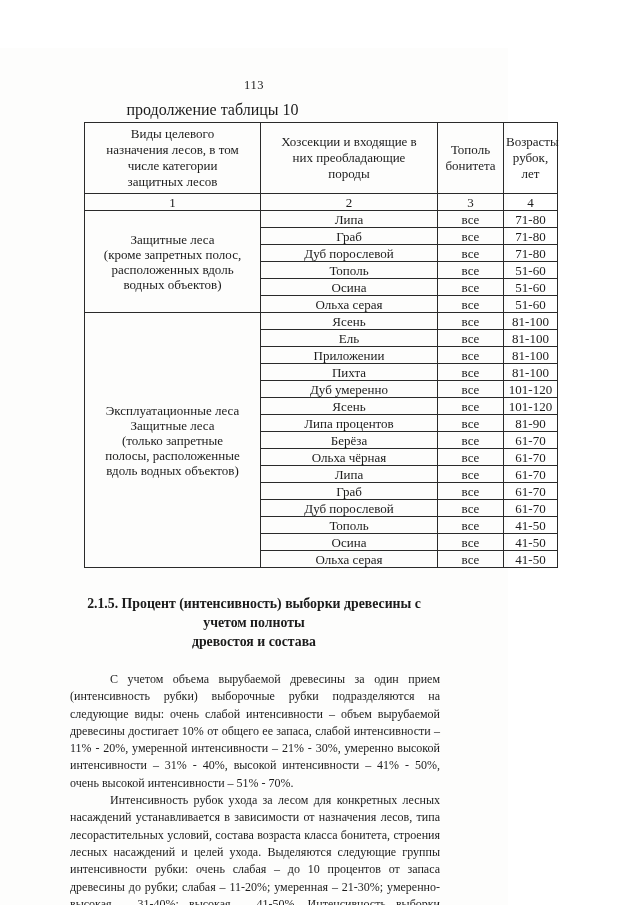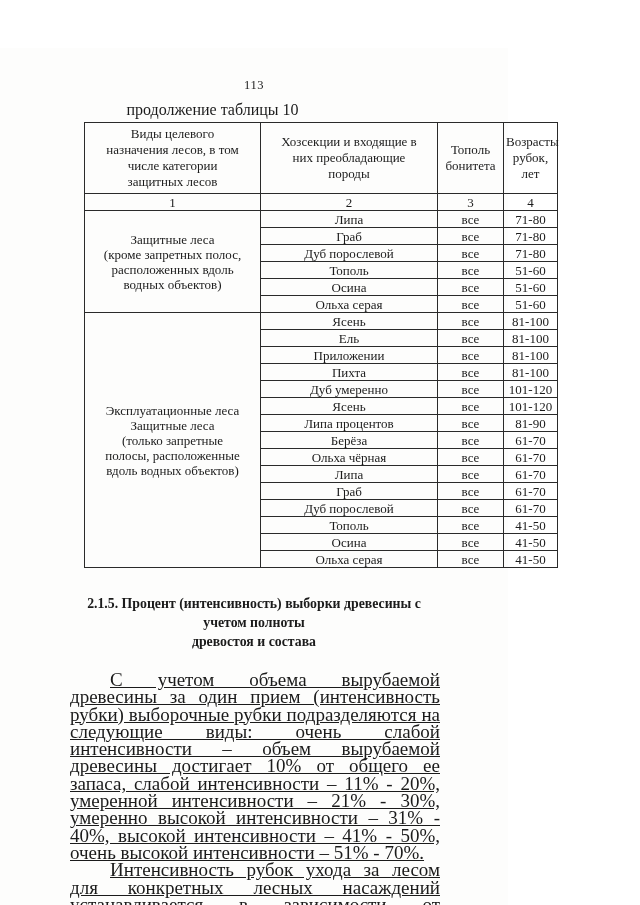--- a/index.html
+++ b/index.html
@@ -66,23 +66,22 @@
     font-size: 13.8px;
     line-height: 19px;
     white-space: pre-line;
   }
   .body-text {
     margin: 20px 68px 0 70px;
   }
   .body-text p {
     text-align: justify;
     text-indent: 40px;
-    font-size: 19px;
+    font-size: 12px;
     line-height: 17.3px;
-    text-decoration: underline;
   }
   .body-text p + p { margin-top: 0; }
 </style>
 </head>
 <body>
 
 <div class="page">
 
   <div class="page-number">113</div>
 

